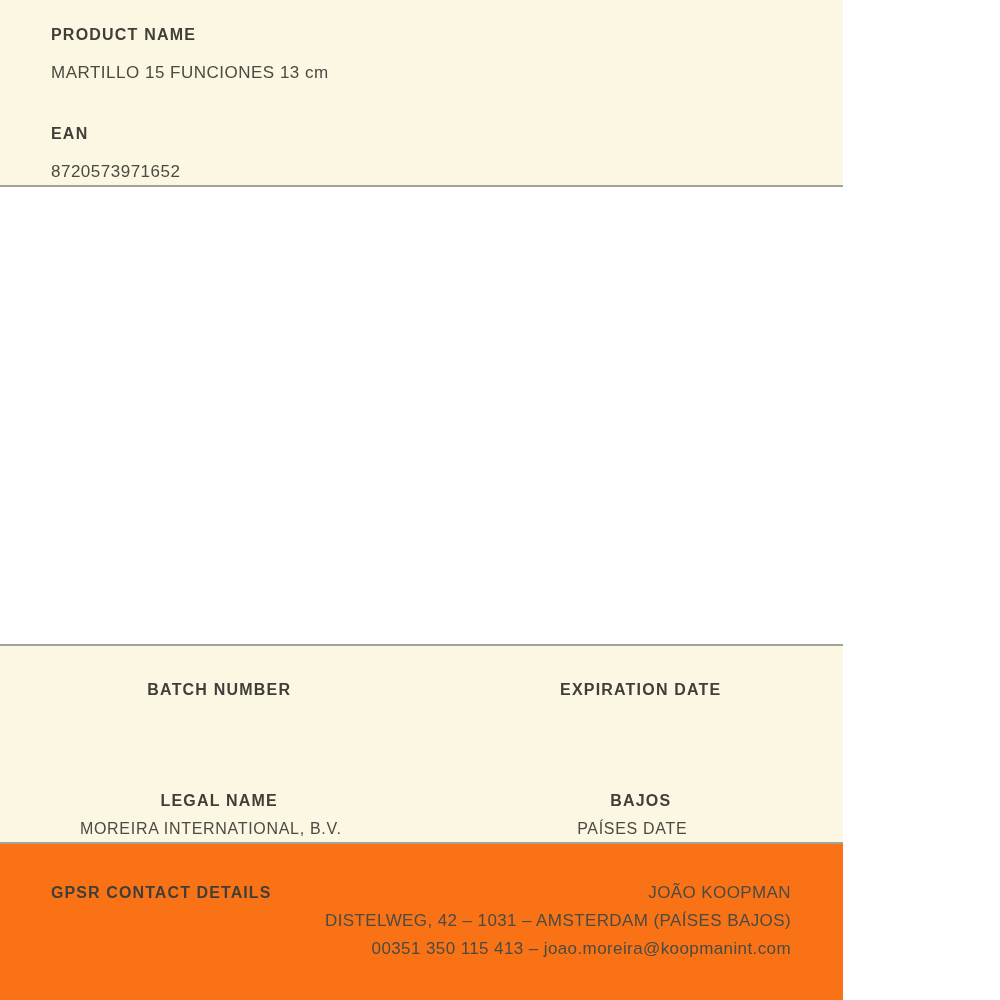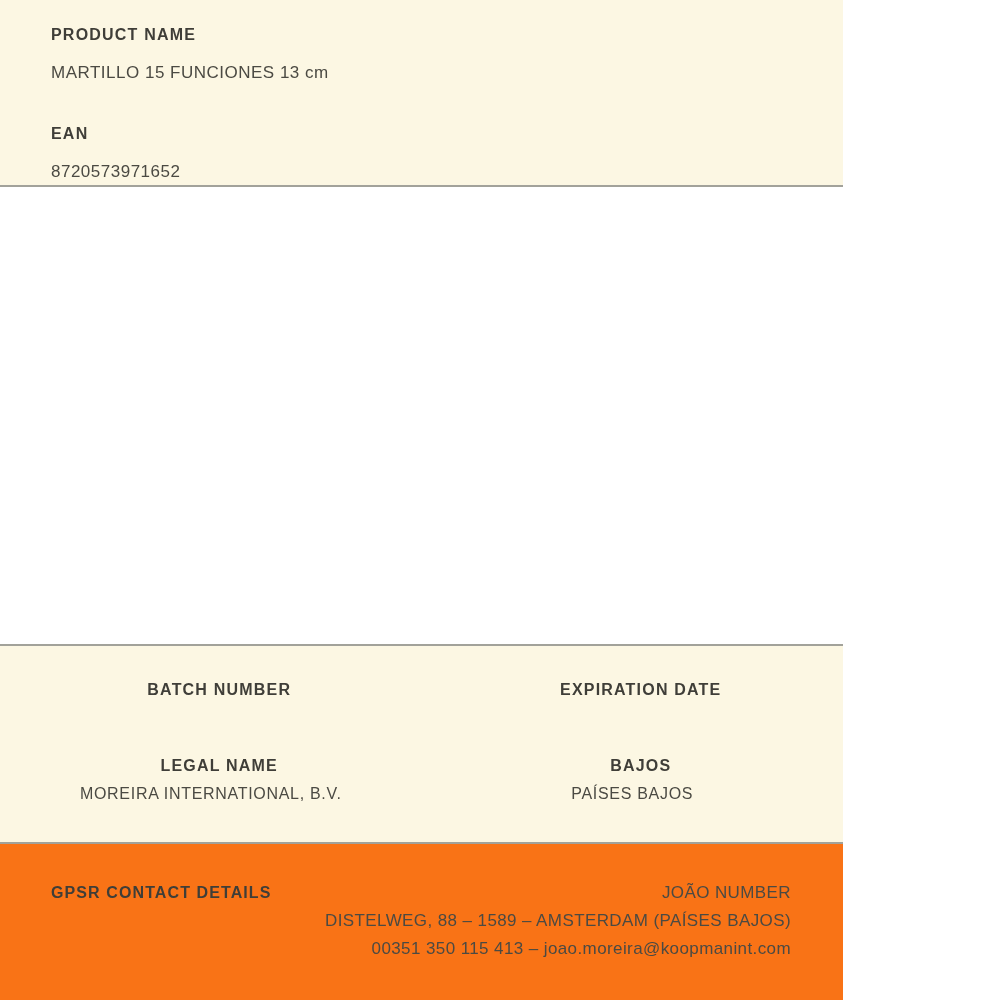--- a/index.html
+++ b/index.html
@@ -82,21 +82,21 @@
   .details-grid .cell-value {
     font-size: 16px;
     font-weight: normal;
     letter-spacing: 0.7px;
     color: #4B4A43;
     line-height: 20px;
     margin-top: 8px;
     min-height: 20px;
   }
   .details-row-2 {
-    margin-top: 28px;
+    margin-top: 63px;
   }
   
   .section-contact {
     height: 156px;
     background: #f97316;
     box-sizing: border-box;
     padding: 35px 52px 0 51px;
     display: flex;
     justify-content: space-between;
     align-items: flex-start;
@@ -153,29 +153,29 @@
         <div class="cell-value"></div>
       </div>
     </div>
     <div class="details-grid details-row-2">
       <div class="cell">
         <div class="cell-label">LEGAL NAME</div>
         <div class="cell-value">MOREIRA INTERNATIONAL, B.V.</div>
       </div>
       <div class="cell">
         <div class="cell-label">BAJOS</div>
-        <div class="cell-value">PAÍSES BAJOS</div>
+        <div class="cell-value">PAÍSES DATE</div>
       </div>
     </div>
   </section>
 
   <div class="divider"></div>
 
   <footer class="section-contact">
     <div class="contact-heading">GPSR CONTACT DETAILS</div>
     <div class="contact-lines">
-      <div class="contact-line">JOÃO NUMBER</div>
-      <div class="contact-line">DISTELWEG, 88 – 1589 – AMSTERDAM (PAÍSES BAJOS)</div>
+      <div class="contact-line">JOÃO KOOPMAN</div>
+      <div class="contact-line">DISTELWEG, 42 – 1031 – AMSTERDAM (PAÍSES BAJOS)</div>
       <div class="contact-line">00351 350 115 413 – joao.moreira@koopmanint.com</div>
     </div>
   </footer>
 
 </div>
 
 </body></html>

